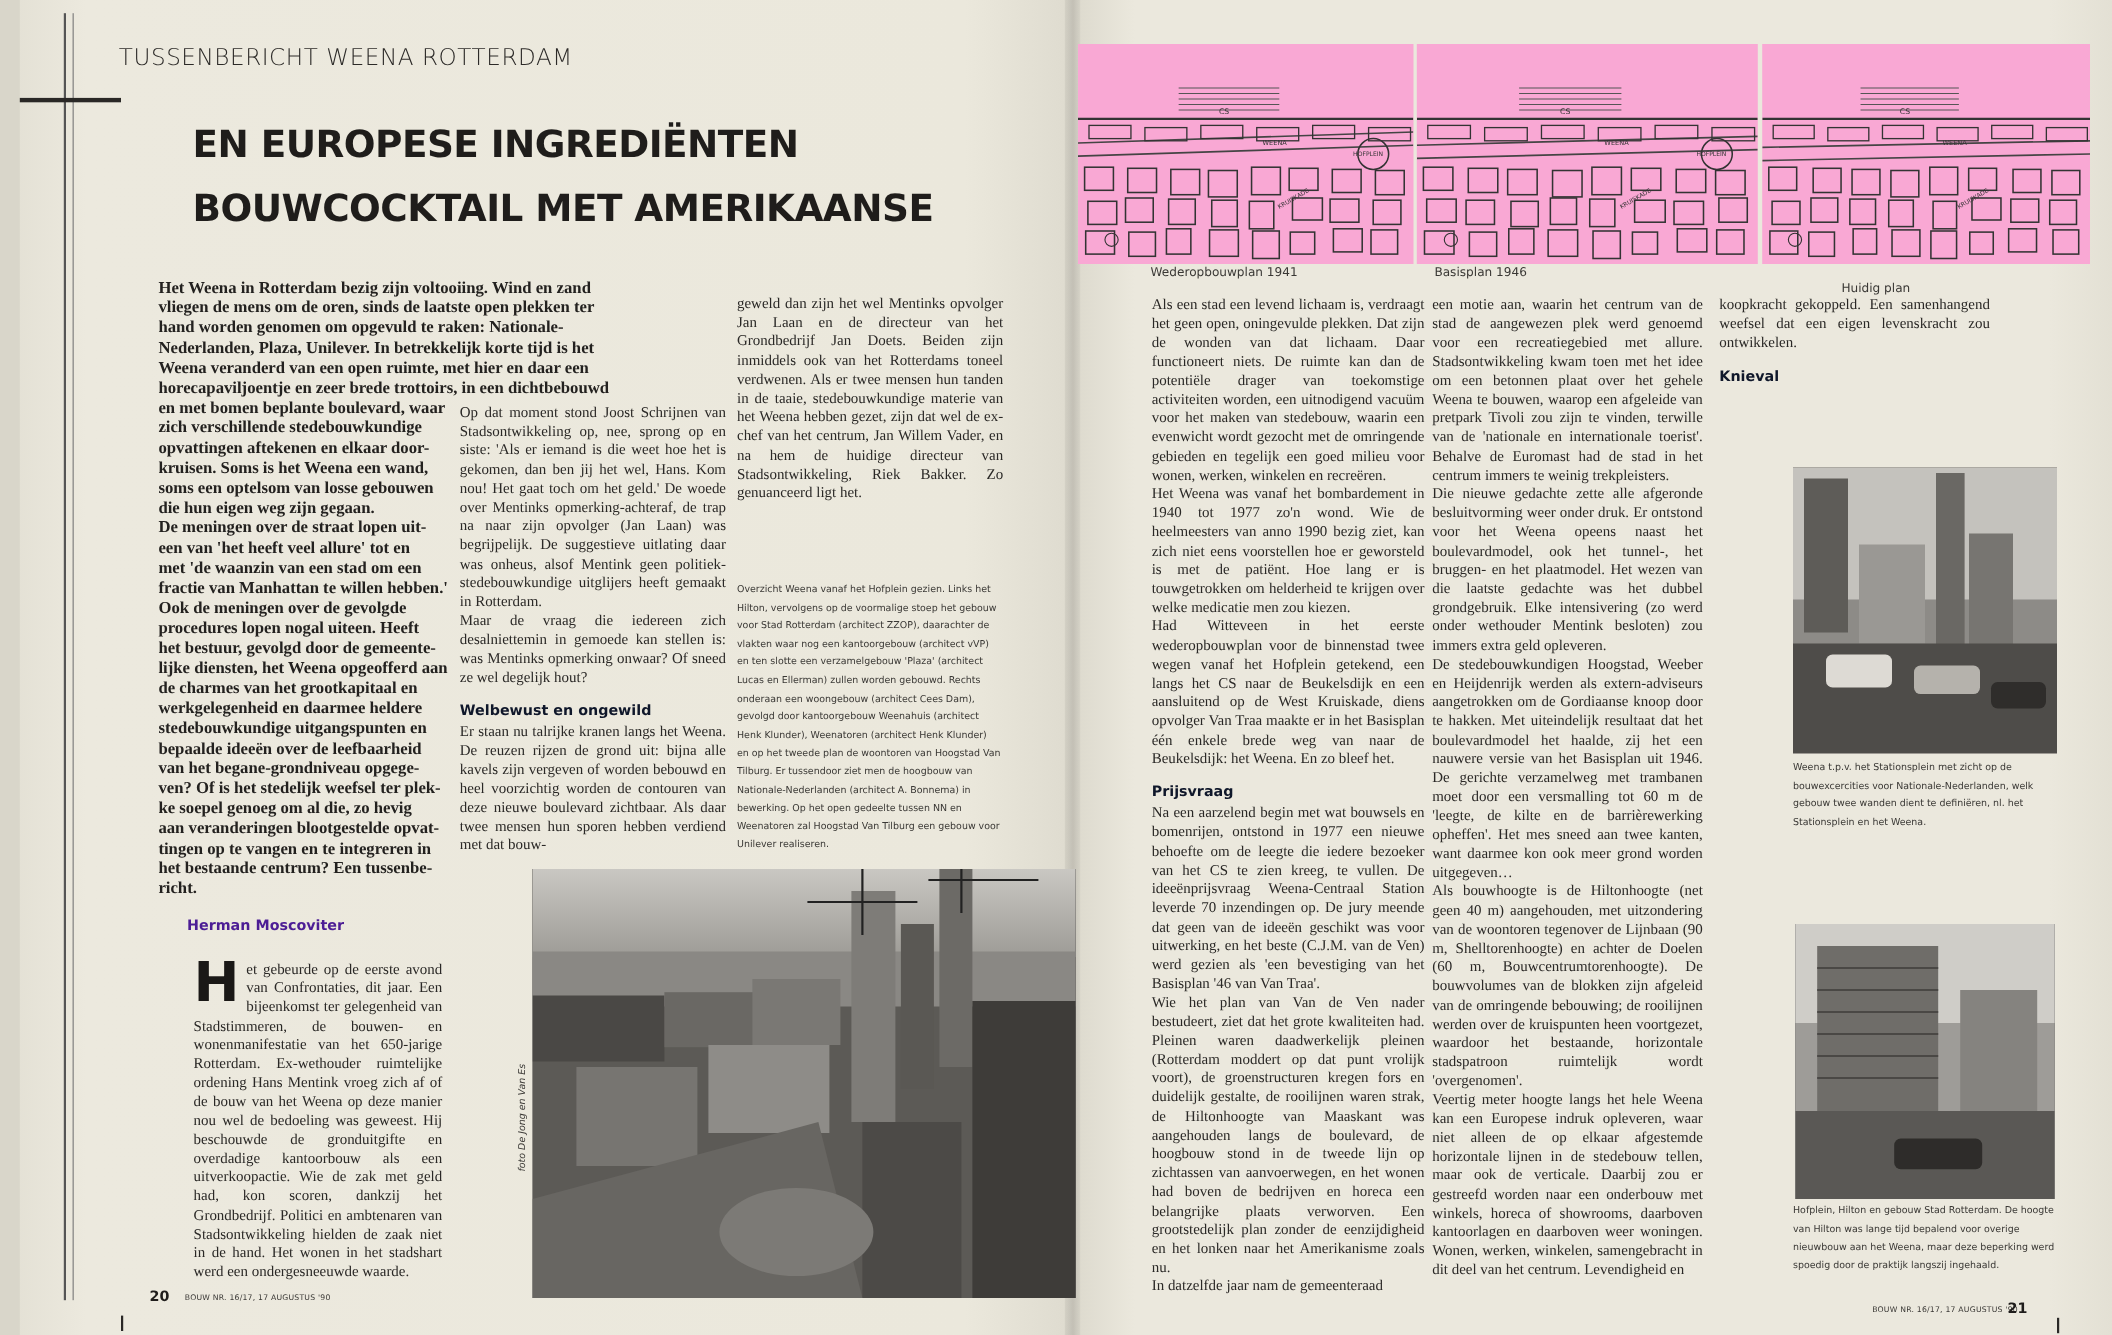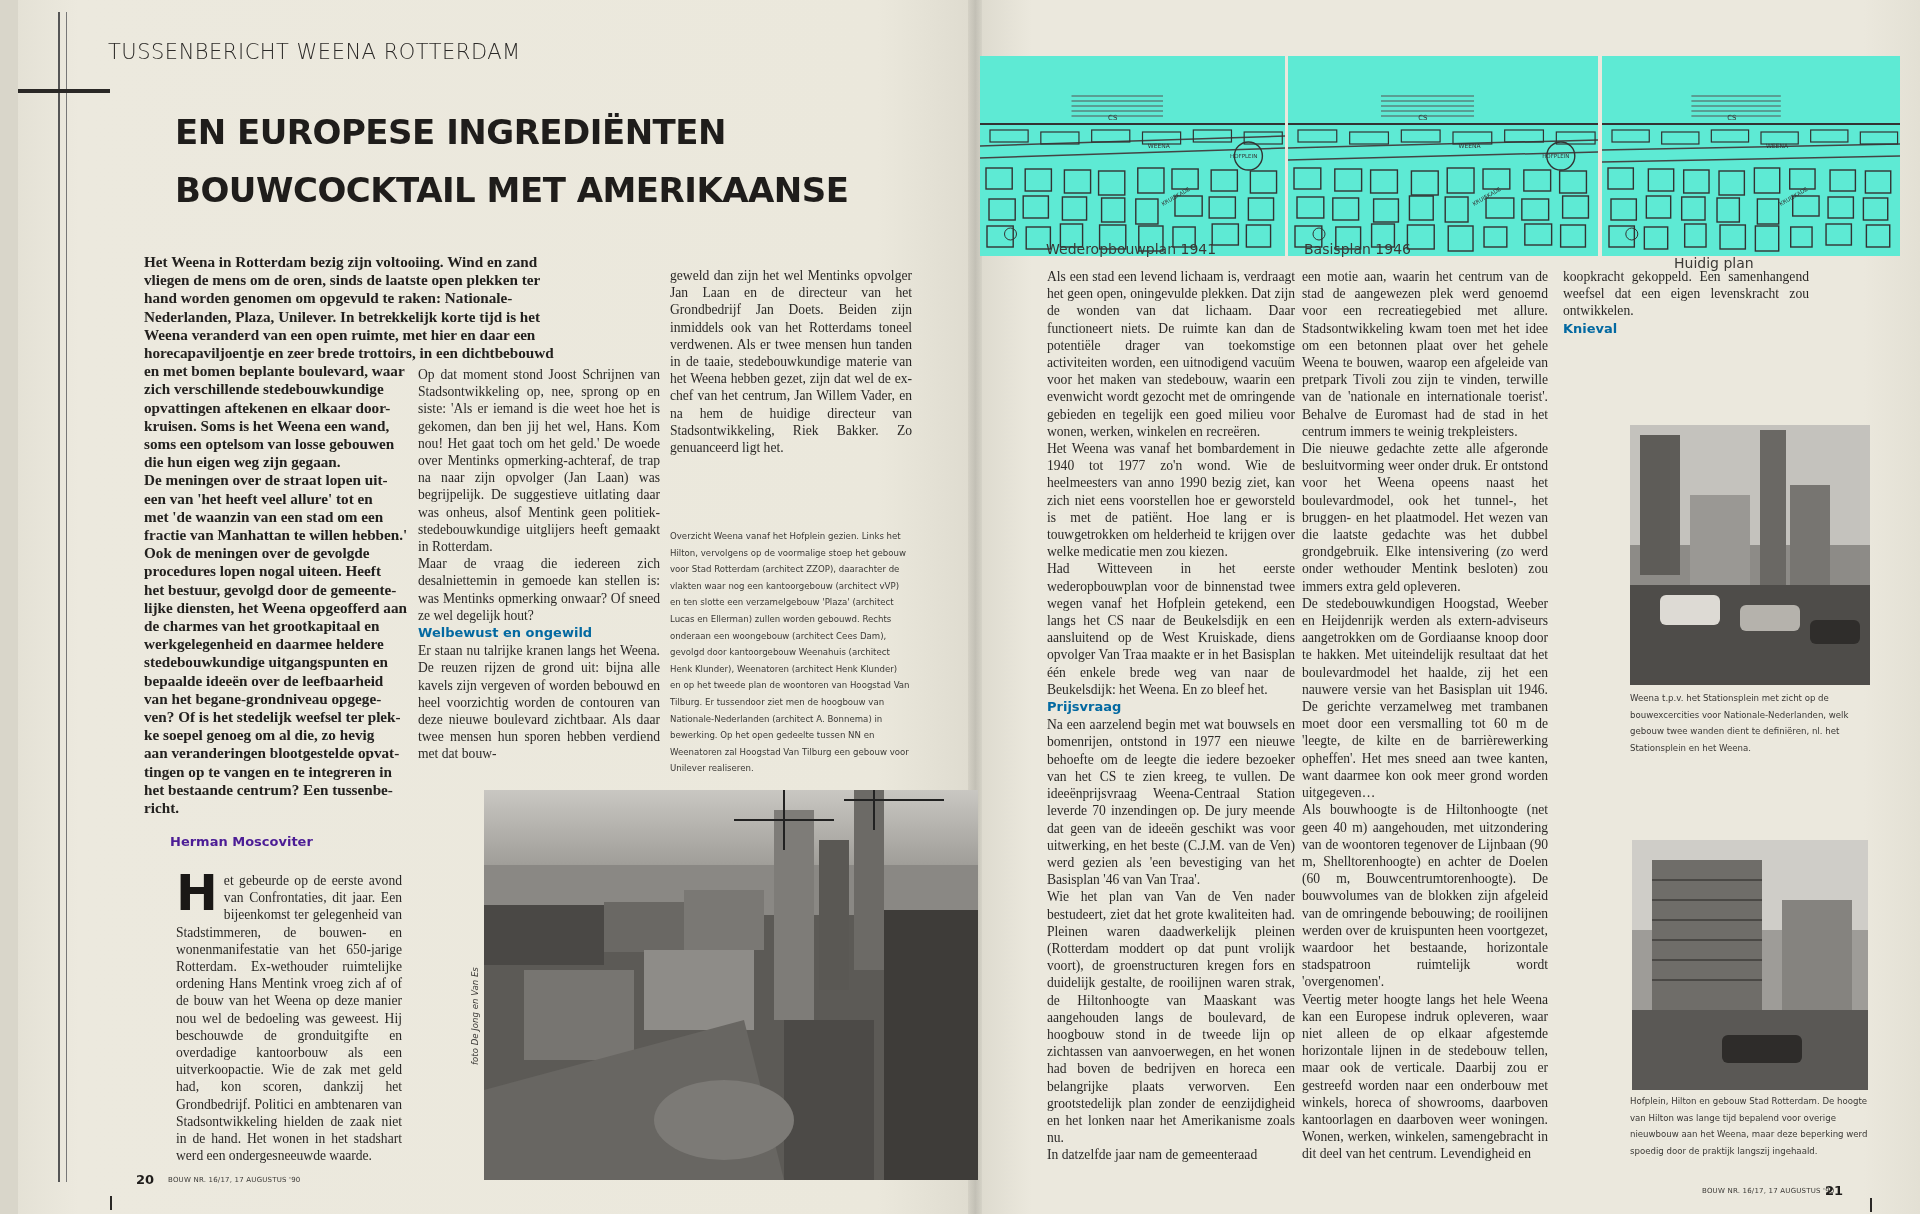--- a/index.html
+++ b/index.html
@@ -21,35 +21,35 @@
     font-size: 21px; letter-spacing: 0.5px; color: #2c2a28; font-weight: 300; text-align: center; }
   .headline { position: absolute; left: 175px; top: 103px; font-family: "DejaVu Sans", sans-serif;
     font-weight: bold; font-size: 34px; line-height: 58px; letter-spacing: -0.5px; color: #1f1d1b; }
 
   .lead { position: absolute; left: 144px; top: 253px; width: 400px;
     font-family: "Liberation Serif", serif; font-weight: bold; font-size: 15.2px; line-height: 18.2px; color: #23211f; }
   .lead .line { display: block; white-space: nowrap; }
 
   .col { position: absolute; font-size: 13.6px; line-height: 17.2px; text-align: justify; color: #2a2826; }
   .col p { margin: 0; }
-  .subhead { font-family: "DejaVu Sans", sans-serif; font-weight: bold; font-size: 13px; margin-top: 0; margin-bottom: 1px; color: #0369a1; }
+  .subhead { font-family: "DejaVu Sans", sans-serif; font-weight: bold; font-size: 13px; margin-top: 14px; margin-bottom: 1px; color: #0f172a; }
 
   .caption { position: absolute; font-family: "DejaVu Sans", sans-serif; font-size: 8.6px; line-height: 16.6px; color: #3a3835; }
   .author { position: absolute; left: 170px; top: 834px; font-family: "DejaVu Sans", sans-serif; font-weight: bold; font-size: 13px; color: #4c1d95; }
   .dropcap { float: left; font-family: "DejaVu Sans", sans-serif; font-weight: bold; font-size: 50px; line-height: 38px; margin: 2px 6px 0 0; color: #1a1816; }
 
   .folio { position: absolute; font-family: "DejaVu Sans", sans-serif; font-weight: bold; font-size: 13px; color: #1f1d1b; }
   .issue { position: absolute; font-family: "DejaVu Sans", sans-serif; font-size: 7px; color: #3a3835; letter-spacing: 0.2px; }
 
   .photo { position: absolute; overflow: hidden; background: #6e6c68; }
   .photo-credit { position: absolute; left: 470px; top: 1065px; transform: rotate(-90deg); transform-origin: left top;
     font-family: "DejaVu Sans", sans-serif; font-style: italic; font-size: 8.6px; color: #3a3835; white-space: nowrap; }
 
-  .map { position: absolute; top: 56px; height: 200px; background: #5eead4; overflow: hidden; }
-  .map-label { position: absolute; top: 241px; font-family: "DejaVu Sans", sans-serif; font-size: 14px; color: #3a3835; }
+  .map { position: absolute; top: 40px; height: 200px; background: #f9a8d4; overflow: hidden; }
+  .map-label { position: absolute; top: 241px; font-family: "DejaVu Sans", sans-serif; font-size: 11px; color: #3a3835; }
 </style>
 </head>
 <body>
 
 <div class="page page-left"></div>
 <div class="page page-right"></div>
 <div class="gutter"></div>
 <div class="torn-edge"></div>
 
 <div class="vline" style="left:58px;top:12px;width:2px;height:1170px;background:#555;"></div>

